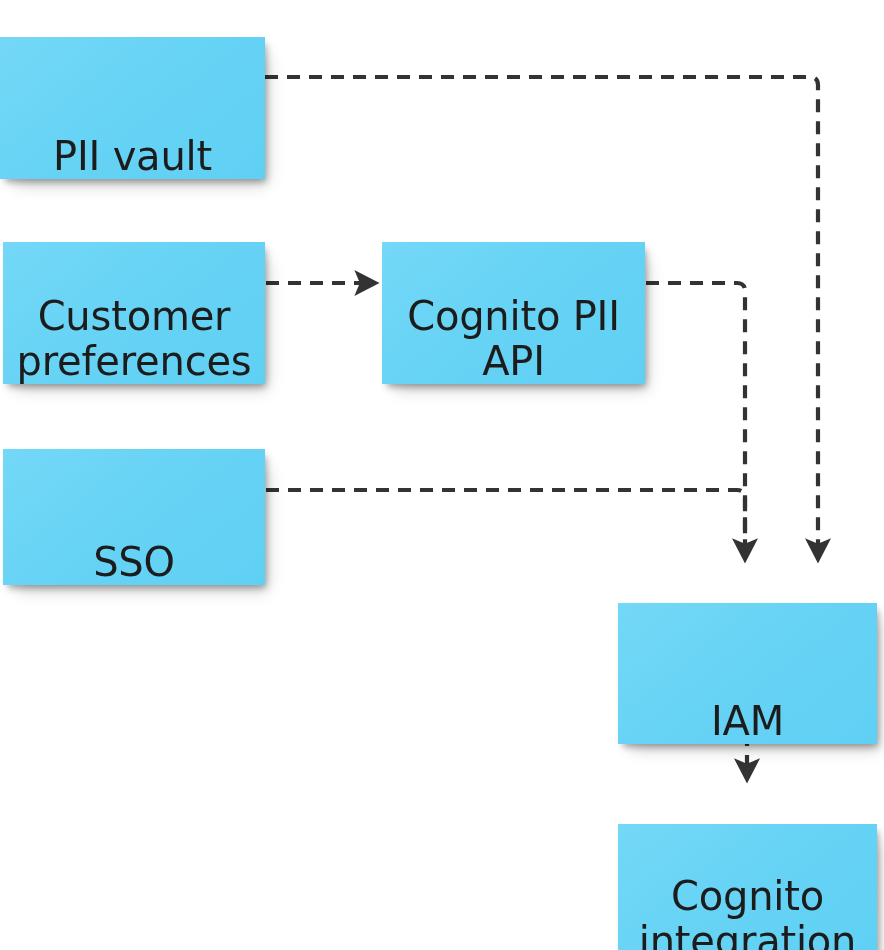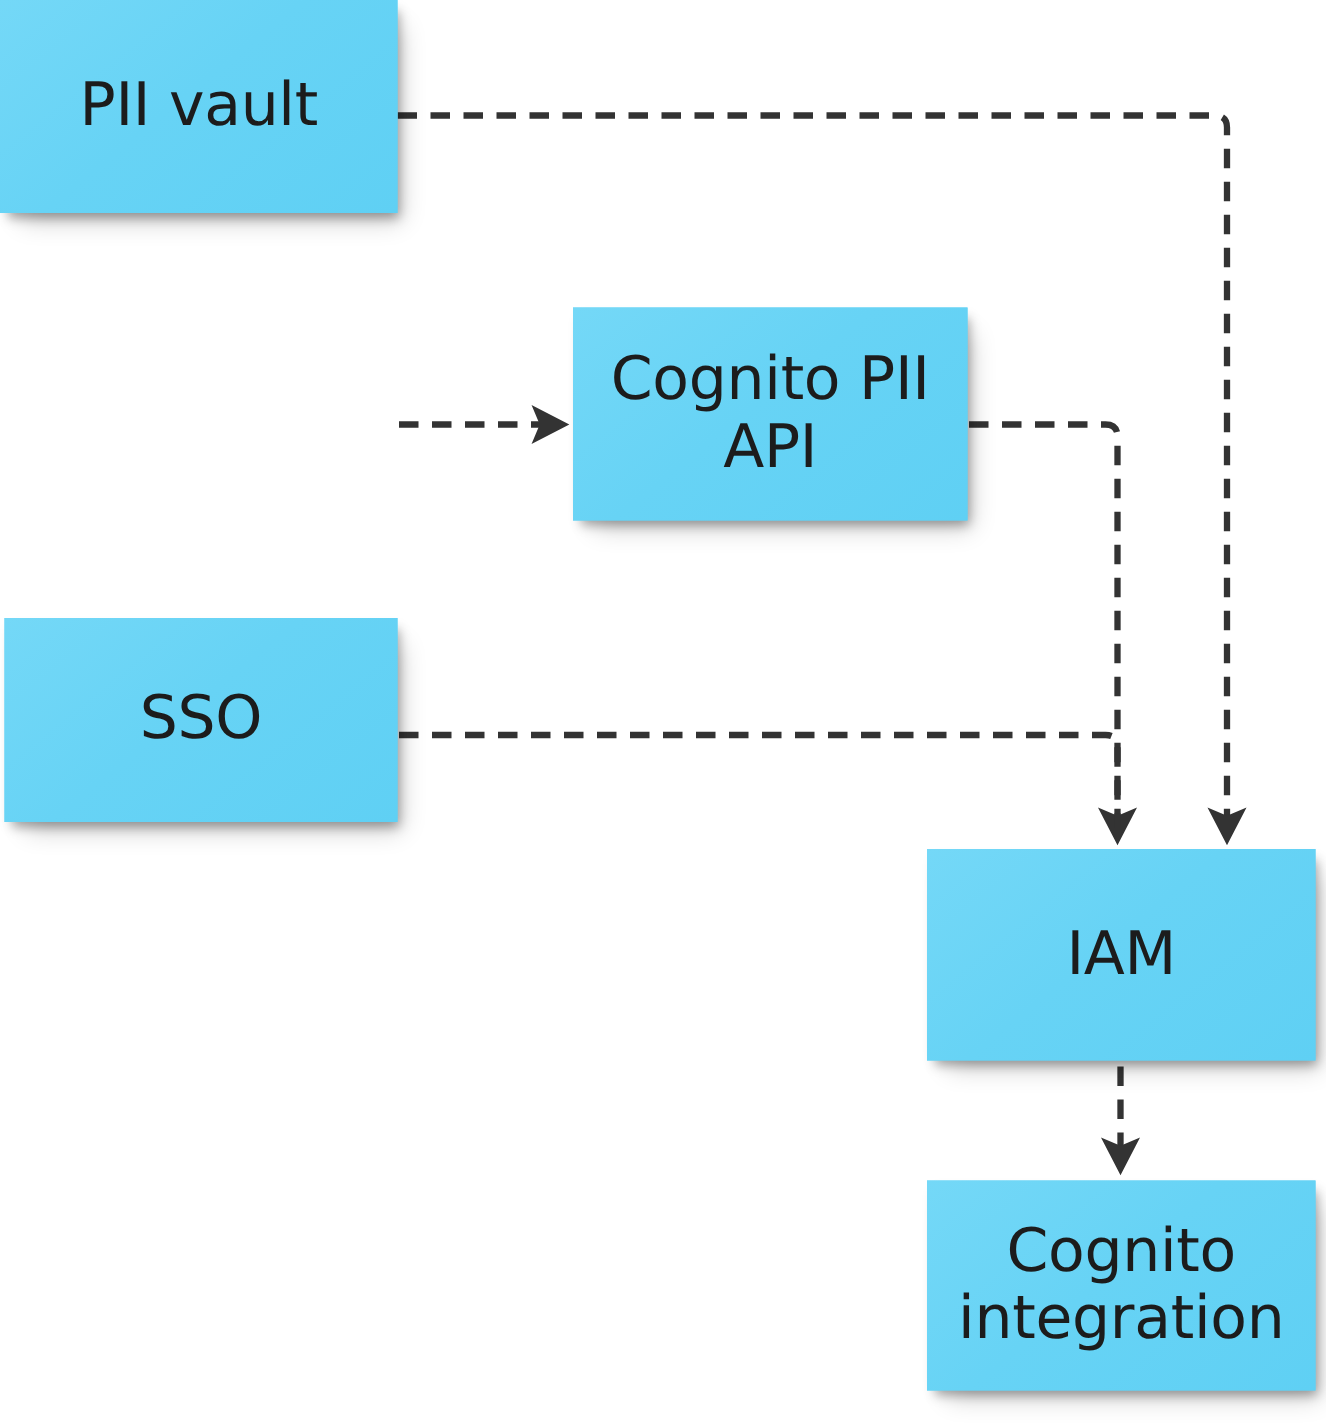--- a/index.html
+++ b/index.html
@@ -23,32 +23,33 @@
     left: 0;
     top: 0;
     width: 884px;
     height: 950px;
     pointer-events: none;
   }
   .node {
     position: absolute;
     box-sizing: border-box;
     display: flex;
-    align-items: center;
+    align-items: flex-end;
     justify-content: center;
     text-align: center;
     color: #1c1c1c;
     font-size: 40px;
     line-height: 1.13;
     letter-spacing: -0.2px;
     background: #67d3f5;
     background-image: linear-gradient(141deg, #74d8f7 0%, #67d3f5 46%, #5fd0f4 100%);
     box-shadow: 3px 5px 7px -2px rgba(0, 0, 0, 0.34),
                 8px 11px 16px -6px rgba(0, 0, 0, 0.20);
     z-index: 2;
+    margin-top: 37px;
   }
   .node .node-label {
     display: block;
     padding: 0 6px;
     white-space: pre-line;
   }
   
   #node-pii-vault       { left: 0px;   top: 0px;   width: 265px; height: 142px; }
   #node-customer-prefs  { left: 3px;   top: 205px; width: 262px; height: 142px; }
   #node-secure-pii-api  { left: 382px; top: 205px; width: 263px; height: 142px; }
@@ -76,20 +77,24 @@
 
     <path d="M266,490 L737,490 Q745,490 745,498 L745,552" fill="none" stroke="#333333" stroke-width="4.2" stroke-dasharray="13 9" stroke-linecap="butt"></path>
 
     <path d="M747,711 L747,776" fill="none" stroke="#333333" stroke-width="4.2" stroke-dasharray="13 9" stroke-linecap="butt" marker-end="url(#arrowhead)"></path>
   </svg>
 
   <div class="node" id="node-pii-vault">
     <span class="node-label">PII vault</span>
   </div>
 
+  <div class="node" id="node-customer-prefs">
+    <span class="node-label">Customer
+preferences</span>
+  </div>
 
   <div class="node" id="node-secure-pii-api">
     <span class="node-label">Cognito PII
 API</span>
   </div>
 
   <div class="node" id="node-iam">
     <span class="node-label">IAM</span>
   </div>
 

